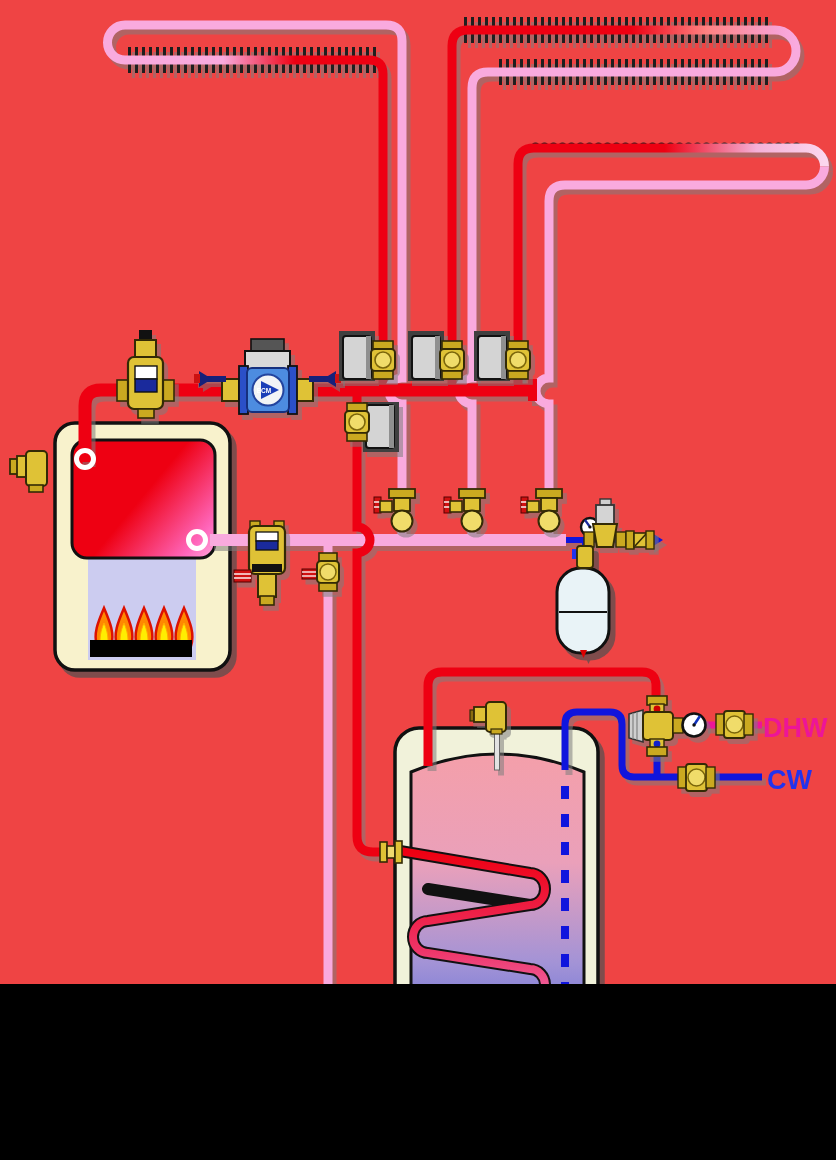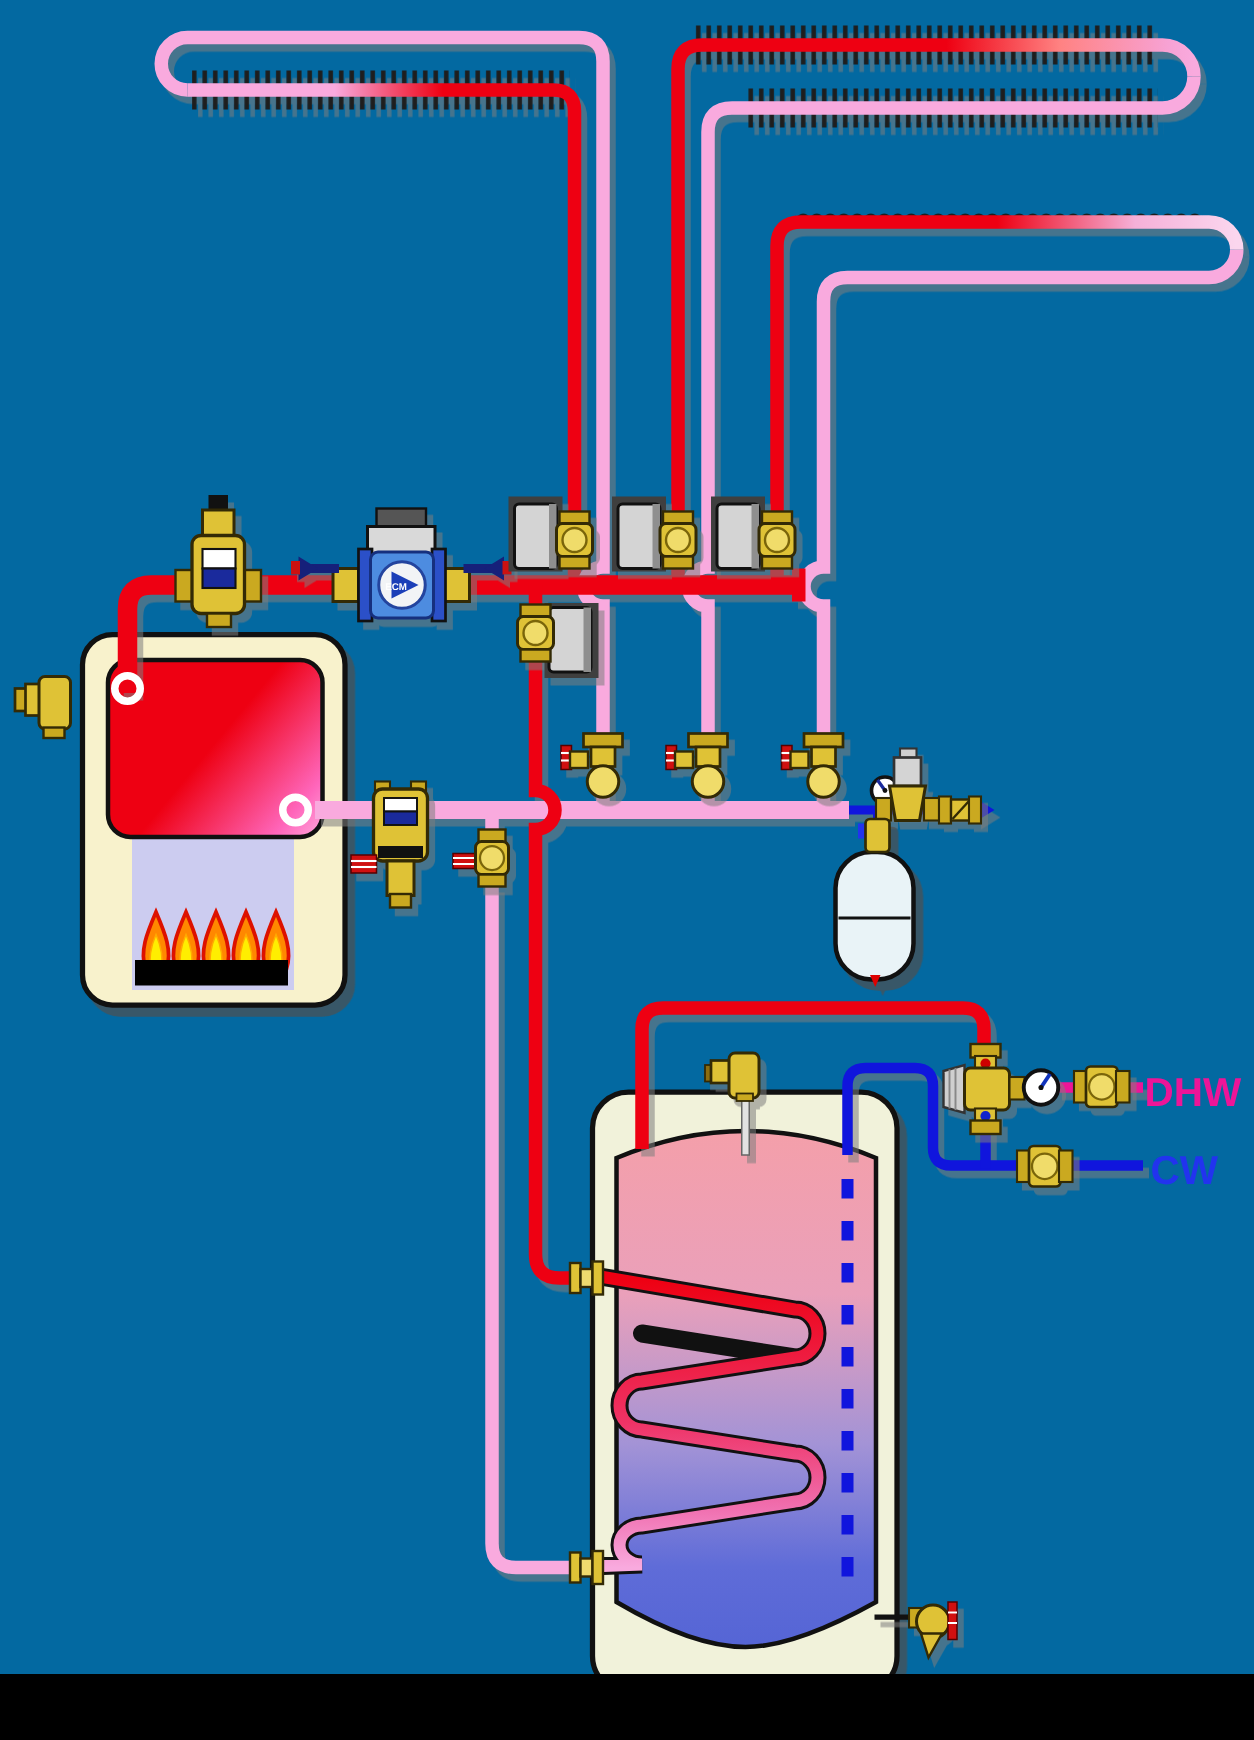--- a/index.html
+++ b/index.html
@@ -1,16 +1,16 @@
 <!DOCTYPE html>
 <html><head>
 <meta charset="utf-8">
 <style>
   html,body{margin:0;padding:0;background:#000;}
-  .stage{position:relative;width:836px;height:1116px;background:#0369a1;overflow:hidden;
+  .stage{position:relative;width:836px;height:984px;background:#ef4444;overflow:hidden;
          font-family:"Liberation Sans", sans-serif;}
   svg{position:absolute;left:0;top:0;}
   .sh{filter:drop-shadow(4px 5px 0 rgba(125,125,125,.55));}
   .shsoft{filter:drop-shadow(5px 6px 0 rgba(80,80,80,.7));}
   text{font-family:"Liberation Sans", sans-serif;}
   .lbl{font-weight:bold;font-size:27px;letter-spacing:0px;}
   .tiny{font-weight:bold;font-size:6.5px;}
 </style>
 </head>
 <body>

